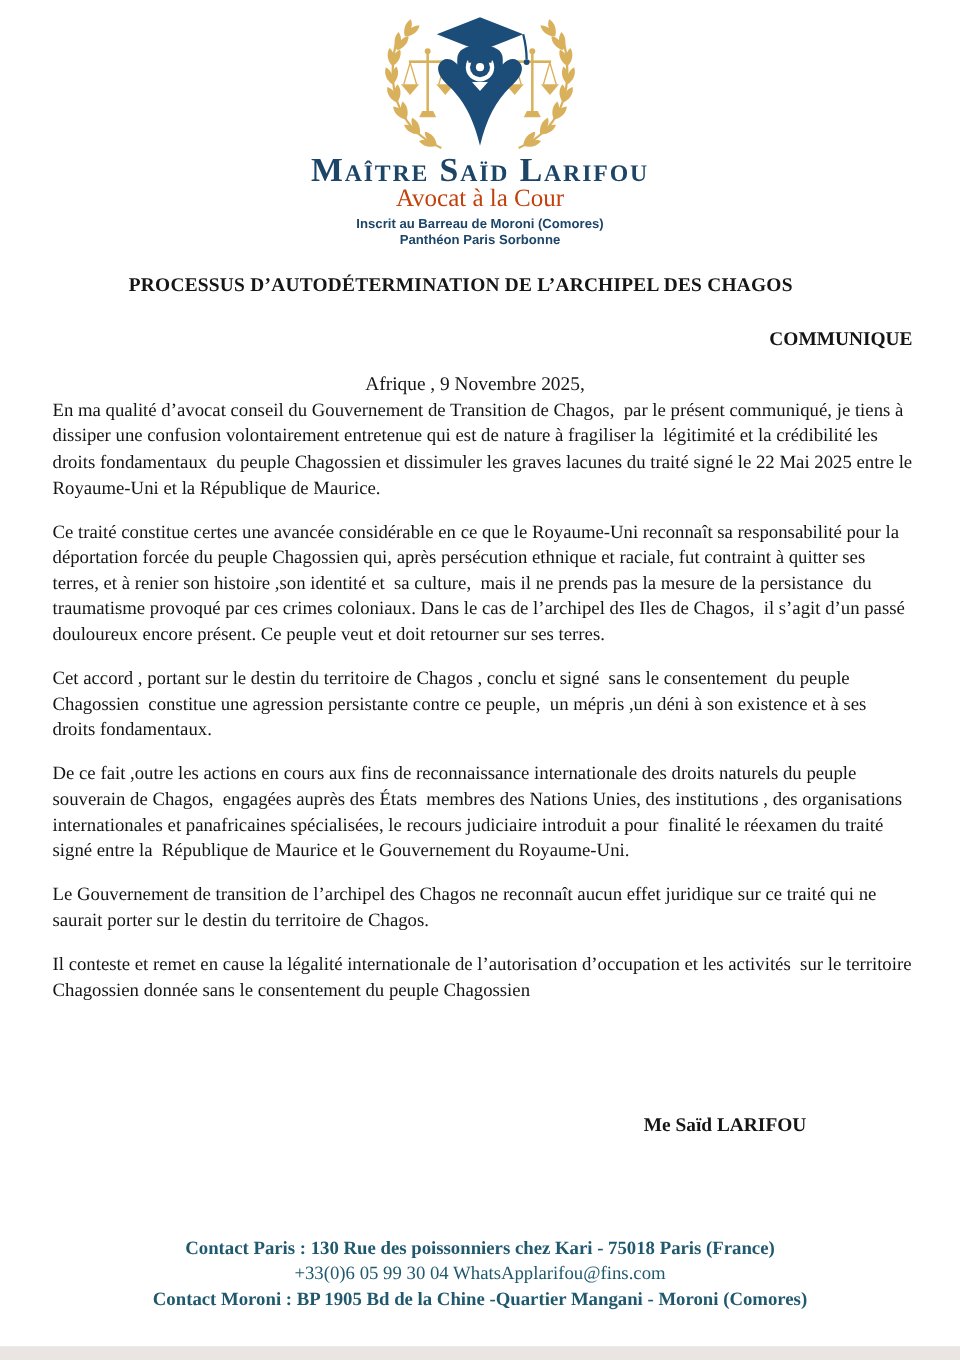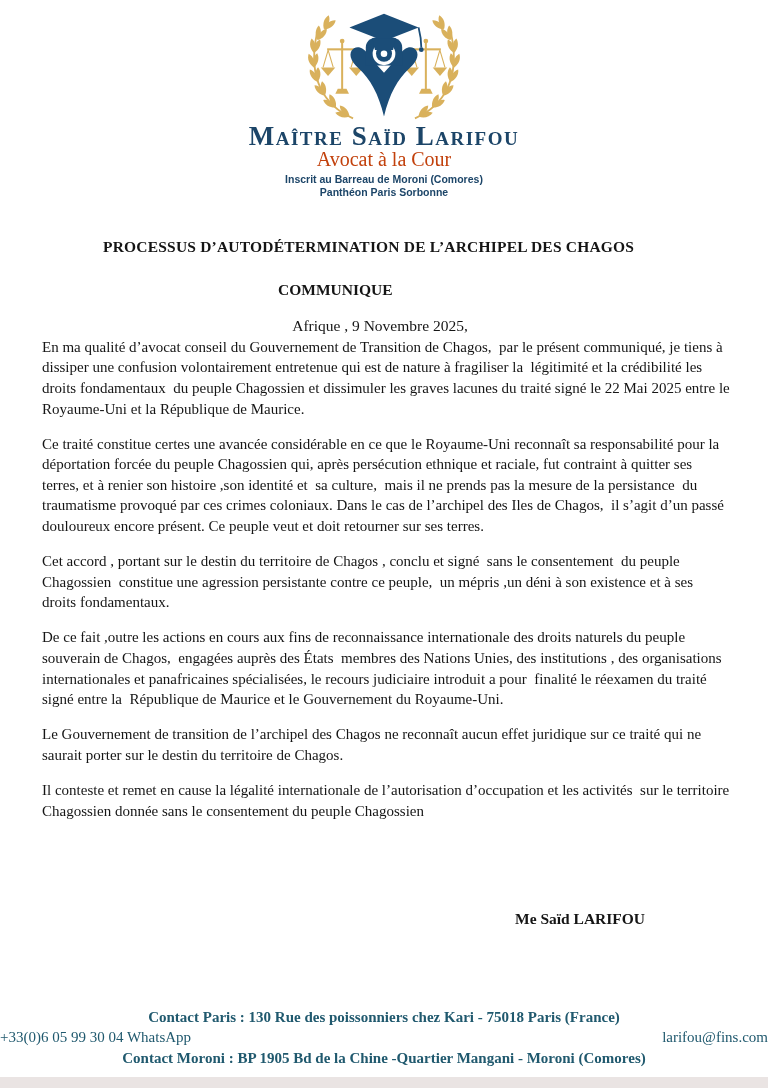--- a/index.html
+++ b/index.html
@@ -32,35 +32,35 @@
     font-family: "Liberation Sans", sans-serif;
     font-weight: bold; font-size: 10.5px;
     color: #1c4568; line-height: 13px;
   }
   .lh-small.first { margin-top: 3px; }
 
   
   .doc { margin: 0 38px 0 42px; font-size: 15px; line-height: 20.6px; }
   .doc-title {
     font-weight: bold; font-size: 15.5px;
-    margin: 38px 0 0 61px; letter-spacing: 0.2px;
+    margin: 20px 0 0 61px; letter-spacing: 0.2px;
   }
-  .doc-subtitle { font-weight: bold; font-size: 15.5px; margin: 22px 0 0 236px; }
+  .doc-subtitle { font-weight: bold; font-size: 15.5px; margin: 22px 0 0 236px; text-align: right; }
   .dateline { text-align: center; margin-top: 16px; padding-right: 12px; font-size: 15.5px; }
   .doc p { margin: 14.5px 0 0 0; white-space: pre-wrap; }
   .doc p.first { margin-top: 0; }
   .signature { font-weight: bold; font-size: 15.5px; margin: 88px 0 0 473px; }
 
   
   .contact {
     margin-top: 77px; text-align: center;
     color: #20596e; font-size: 15px; line-height: 20.5px;
   }
   .contact .bold { font-weight: bold; }
-  .contact-split { display: flex; justify-content: space-between; }
+  .contact-split { display: flex; justify-content: center; }
 
   .bottom-strip {
     position: absolute; left: 0; right: 0; bottom: 0;
     height: 11px; background: #eae4e3;
   }
 </style>
 </head>
 <body>
 
 <div class="page">

